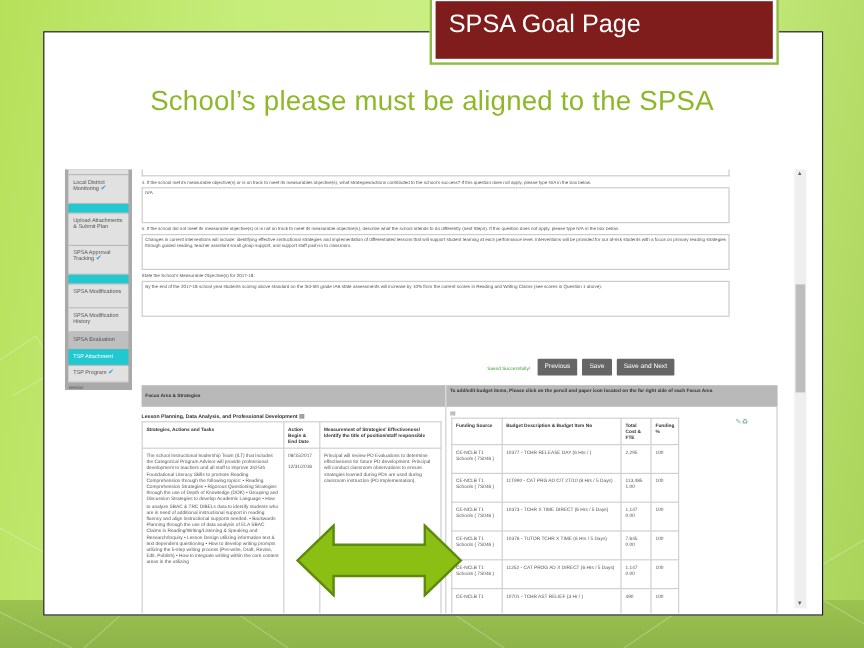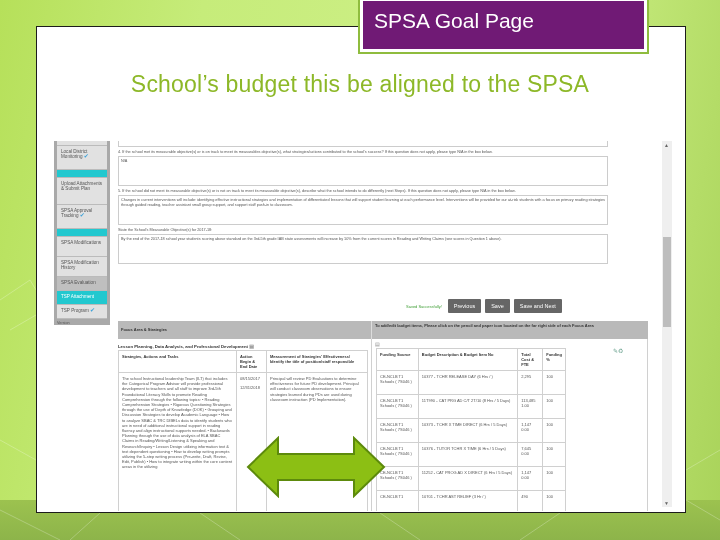--- a/index.html
+++ b/index.html
@@ -16,21 +16,21 @@
   .bg-lines { position: absolute; left: 0; top: 0; width: 720px; height: 540px; pointer-events: none; }
   .panel {
     position: absolute; left: 36px; top: 26px; width: 650px; height: 487px;
     background: #ffffff; border: 1px solid #1c1c1c;
   }
   .title-box {
     position: absolute; left: 358px; top: -4px; width: 291px; height: 58px;
     background: #ffffff; border: 2px solid #8fbc3e; padding: 3px;
   }
   .title-inner {
-    width: 100%; height: 100%; background: #701a75;
+    width: 100%; height: 100%; background: #7f1d1d;
     color: #ffffff; font-size: 21px; padding: 8px 0 0 11px;
   }
   .subtitle {
     position: absolute; left: 40px; top: 70px; width: 640px; text-align: center;
     color: #8db828; font-size: 23px; line-height: 29px; font-weight: bold;
     font-weight: normal; letter-spacing: 0.2px;
   }
   .subtitle span { display: block; }
 
   
@@ -109,21 +109,21 @@
   </g>
 </svg>
 
 <div class="panel"></div>
 
 <div class="title-box">
   <div class="title-inner">SPSA Goal Page</div>
 </div>
 
 <div class="subtitle">
-  <span>School’s budget this be aligned to the SPSA</span>
+  <span>School’s please must be aligned to the SPSA</span>
 </div>
 
 <div class="shot">
 
   <div class="sidebar">
     <div class="side-item" style="height:5px;padding:0;"></div>
     <div class="side-item" style="height:24px;">
       <span>Local District Monitoring</span>
       <span class="check">✔</span>
     </div>

